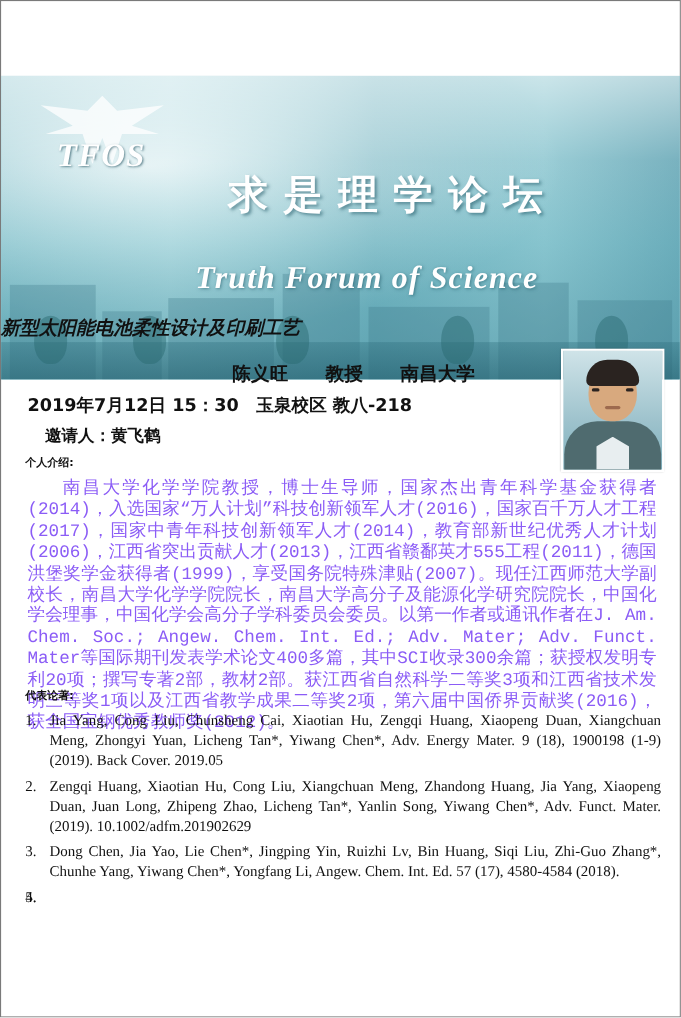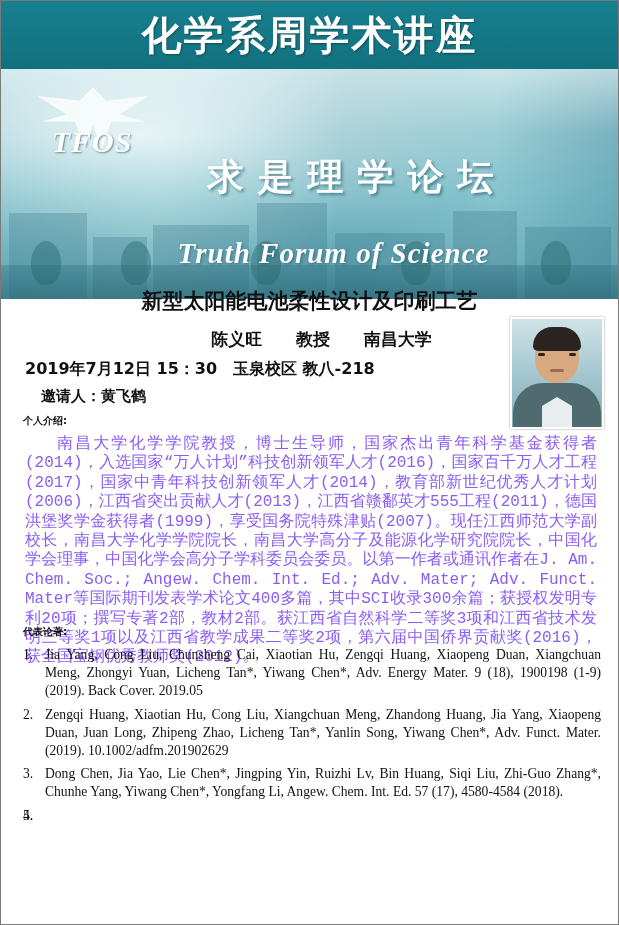--- a/index.html
+++ b/index.html
@@ -26,21 +26,21 @@
   .header-title{
     color:#ffffff;
     font-family:"DejaVu Sans", sans-serif;
     font-weight:bold;
     font-size:40px;
     letter-spacing:2px;
     text-shadow:1px 1px 2px rgba(0,0,0,.35);
   }
   
   .hero{
-    position:absolute;left:0;top:68px;width:100%;height:230px;
+    position:absolute;left:0;top:68px;width:100%;height:276px;
     overflow:hidden;
     background:#8fc6cf;
   }
   .hero-bg{
     position:absolute;inset:0;
     background:
       linear-gradient(180deg, rgba(255,255,255,0.55) 0%, rgba(255,255,255,0.12) 28%, rgba(120,190,200,0.25) 55%, rgba(80,150,165,0.55) 100%),
       radial-gradient(ellipse at 22% 30%, rgba(255,255,255,0.75) 0%, rgba(255,255,255,0) 55%),
       linear-gradient(90deg,#7fbec9 0%, #9ad0d8 25%, #6fb2bf 55%, #8cc6d0 80%, #66a7b6 100%);
   }
@@ -89,23 +89,23 @@
   .hero-subtitle{
     position:absolute;left:0;top:168px;width:100%;text-align:center;
     font-family:"Liberation Serif", serif;
     font-style:italic;font-weight:bold;font-size:29px;color:#ffffff;
     letter-spacing:1px;
     text-shadow:1px 1px 3px rgba(25,80,95,.55);
     margin-left:24px;
   }
   
   .talk-title{
-    position:absolute;left:0;top:286px;width:100%;text-align:center;
-    font-family:"DejaVu Sans", sans-serif;
-    font-weight:bold;font-size:21px;color:#111111;
+    position:absolute;left:0;top:286px;width:100%;
+    font-family:"DejaVu Sans", sans-serif;
+    font-weight:bold;font-size:17px;color:#111111;font-style:italic;
   }
   .speaker-line{
     position:absolute;left:0;top:327px;width:100%;text-align:center;
     font-family:"DejaVu Sans", sans-serif;
     font-weight:bold;font-size:17px;color:#111111;padding-left:12px;
   }
   .speaker-line .gap{display:inline-block;width:22px;}
   .datetime{
     position:absolute;left:24px;top:358px;
     font-family:"DejaVu Sans", sans-serif;
@@ -177,23 +177,20 @@
   .pubs li .num{
     position:absolute;left:0;top:0;
     width:18px;text-align:left;
   }
 </style>
 </head>
 <body>
 
 <div class="poster">
 
-  <div class="header">
-    <div class="header-title">化学系周学术讲座</div>
-  </div>
 
   <div class="hero">
     <div class="hero-bg"></div>
     <div class="bld b1"></div>
     <div class="bld b2"></div>
     <div class="bld b3"></div>
     <div class="bld b4"></div>
     <div class="bld b5"></div>
     <div class="bld b6"></div>
     <div class="bld b7"></div>

